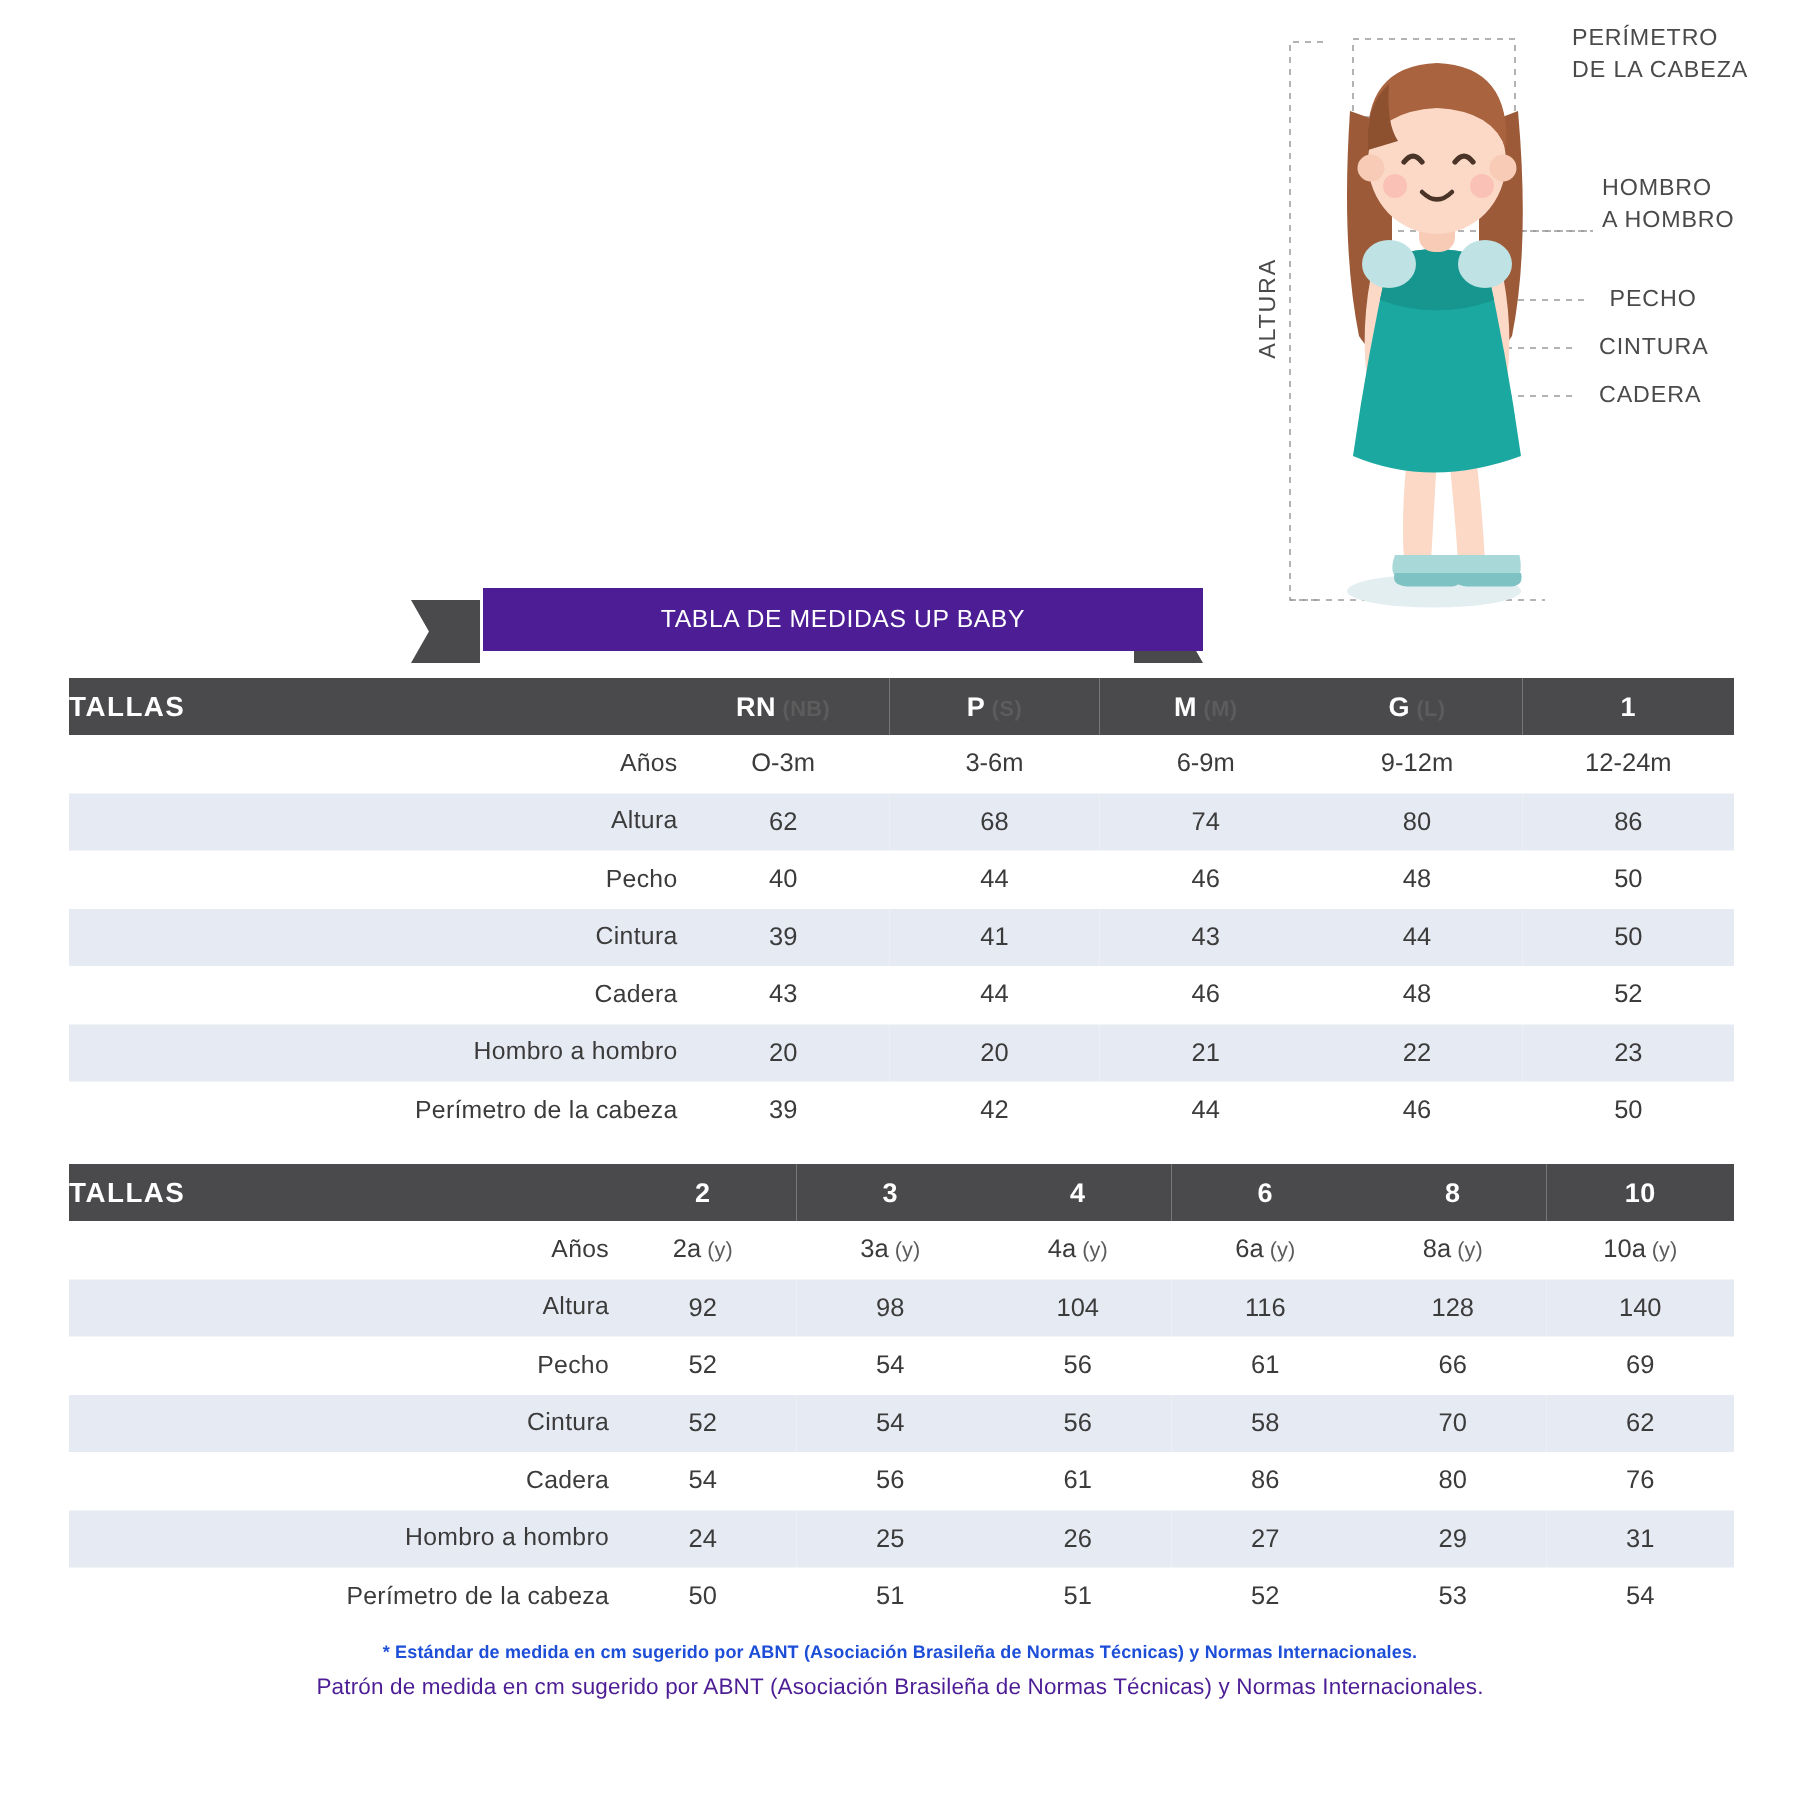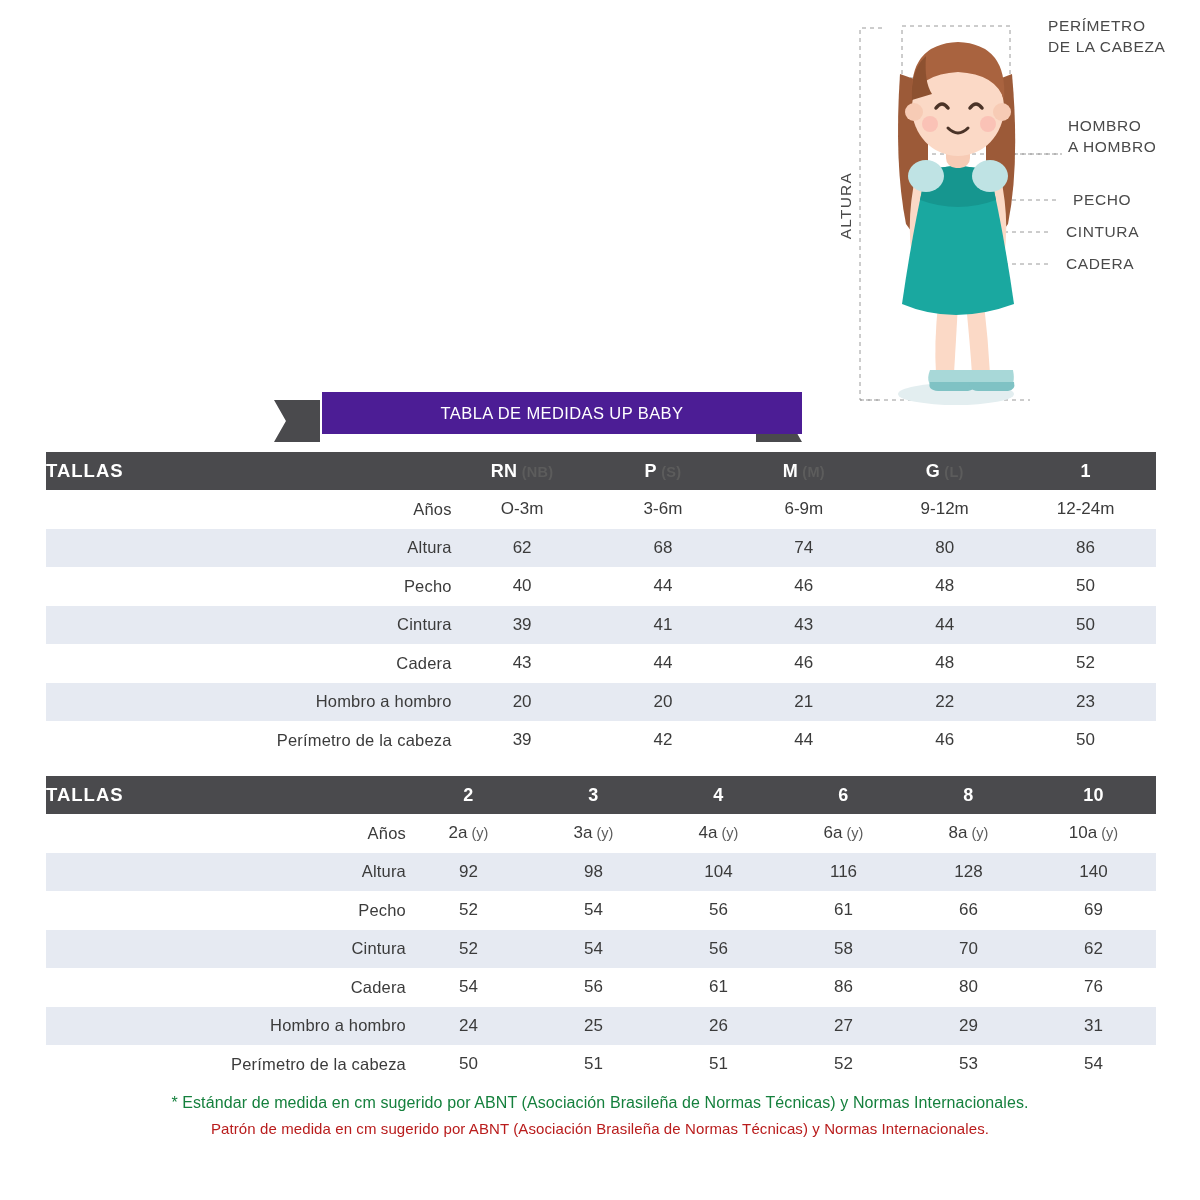--- a/index.html
+++ b/index.html
@@ -106,29 +106,29 @@
   .sub { font-size: 14.5px; color: #5c5c5c; }
 
   
   .footnotes {
     position: absolute;
     left: 0; top: 1094px;
     width: 1200px;
     text-align: center;
   }
   .fn-1 {
-    font-size: 16px;
-    font-weight: normal;
-    color: #15803d;
+    font-size: 12px;
+    font-weight: bold;
+    color: #1d4ed8;
     margin-bottom: 8px;
     letter-spacing: .1px;
   }
   .fn-2 {
     font-size: 15px;
-    color: #b91c1c;
+    color: #4c1d95;
     letter-spacing: .1px;
   }
 </style>
 </head>
 <body>
 
 <div class="page">
 
   <div class="illustration">
     <svg class="illu-svg" width="360" height="420" viewBox="0 0 360 420" xmlns="http://www.w3.org/2000/svg">

